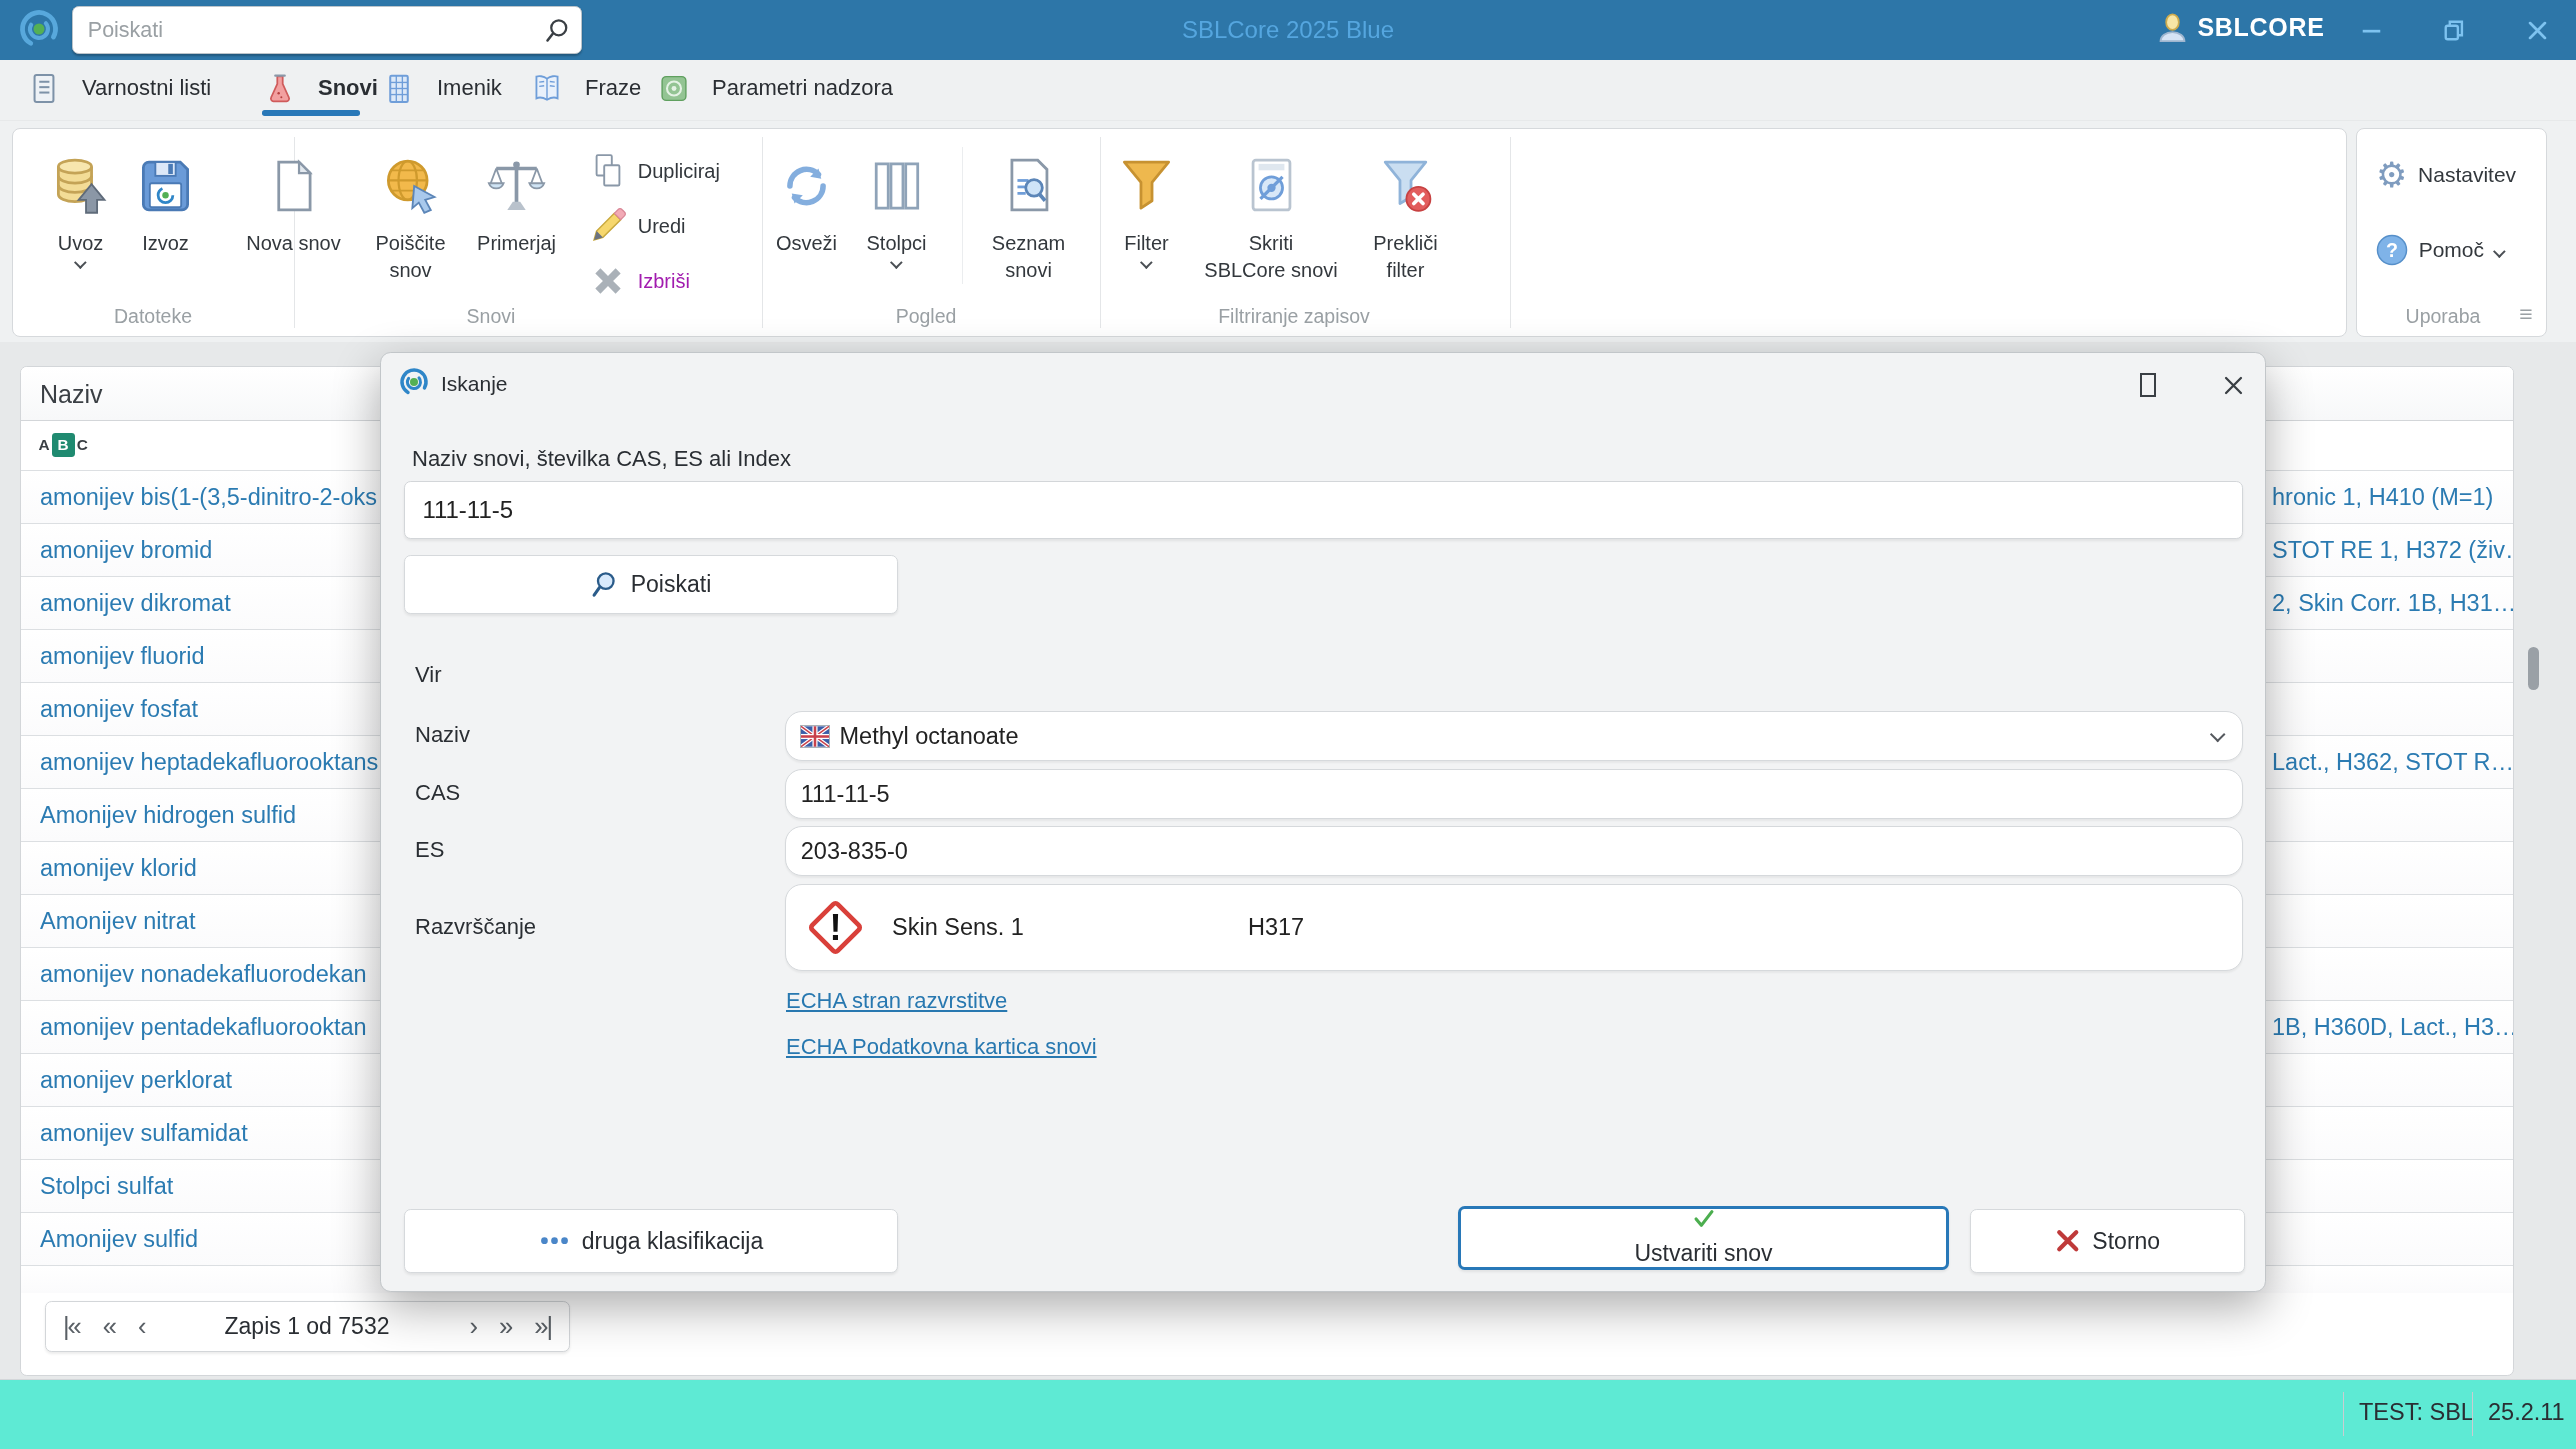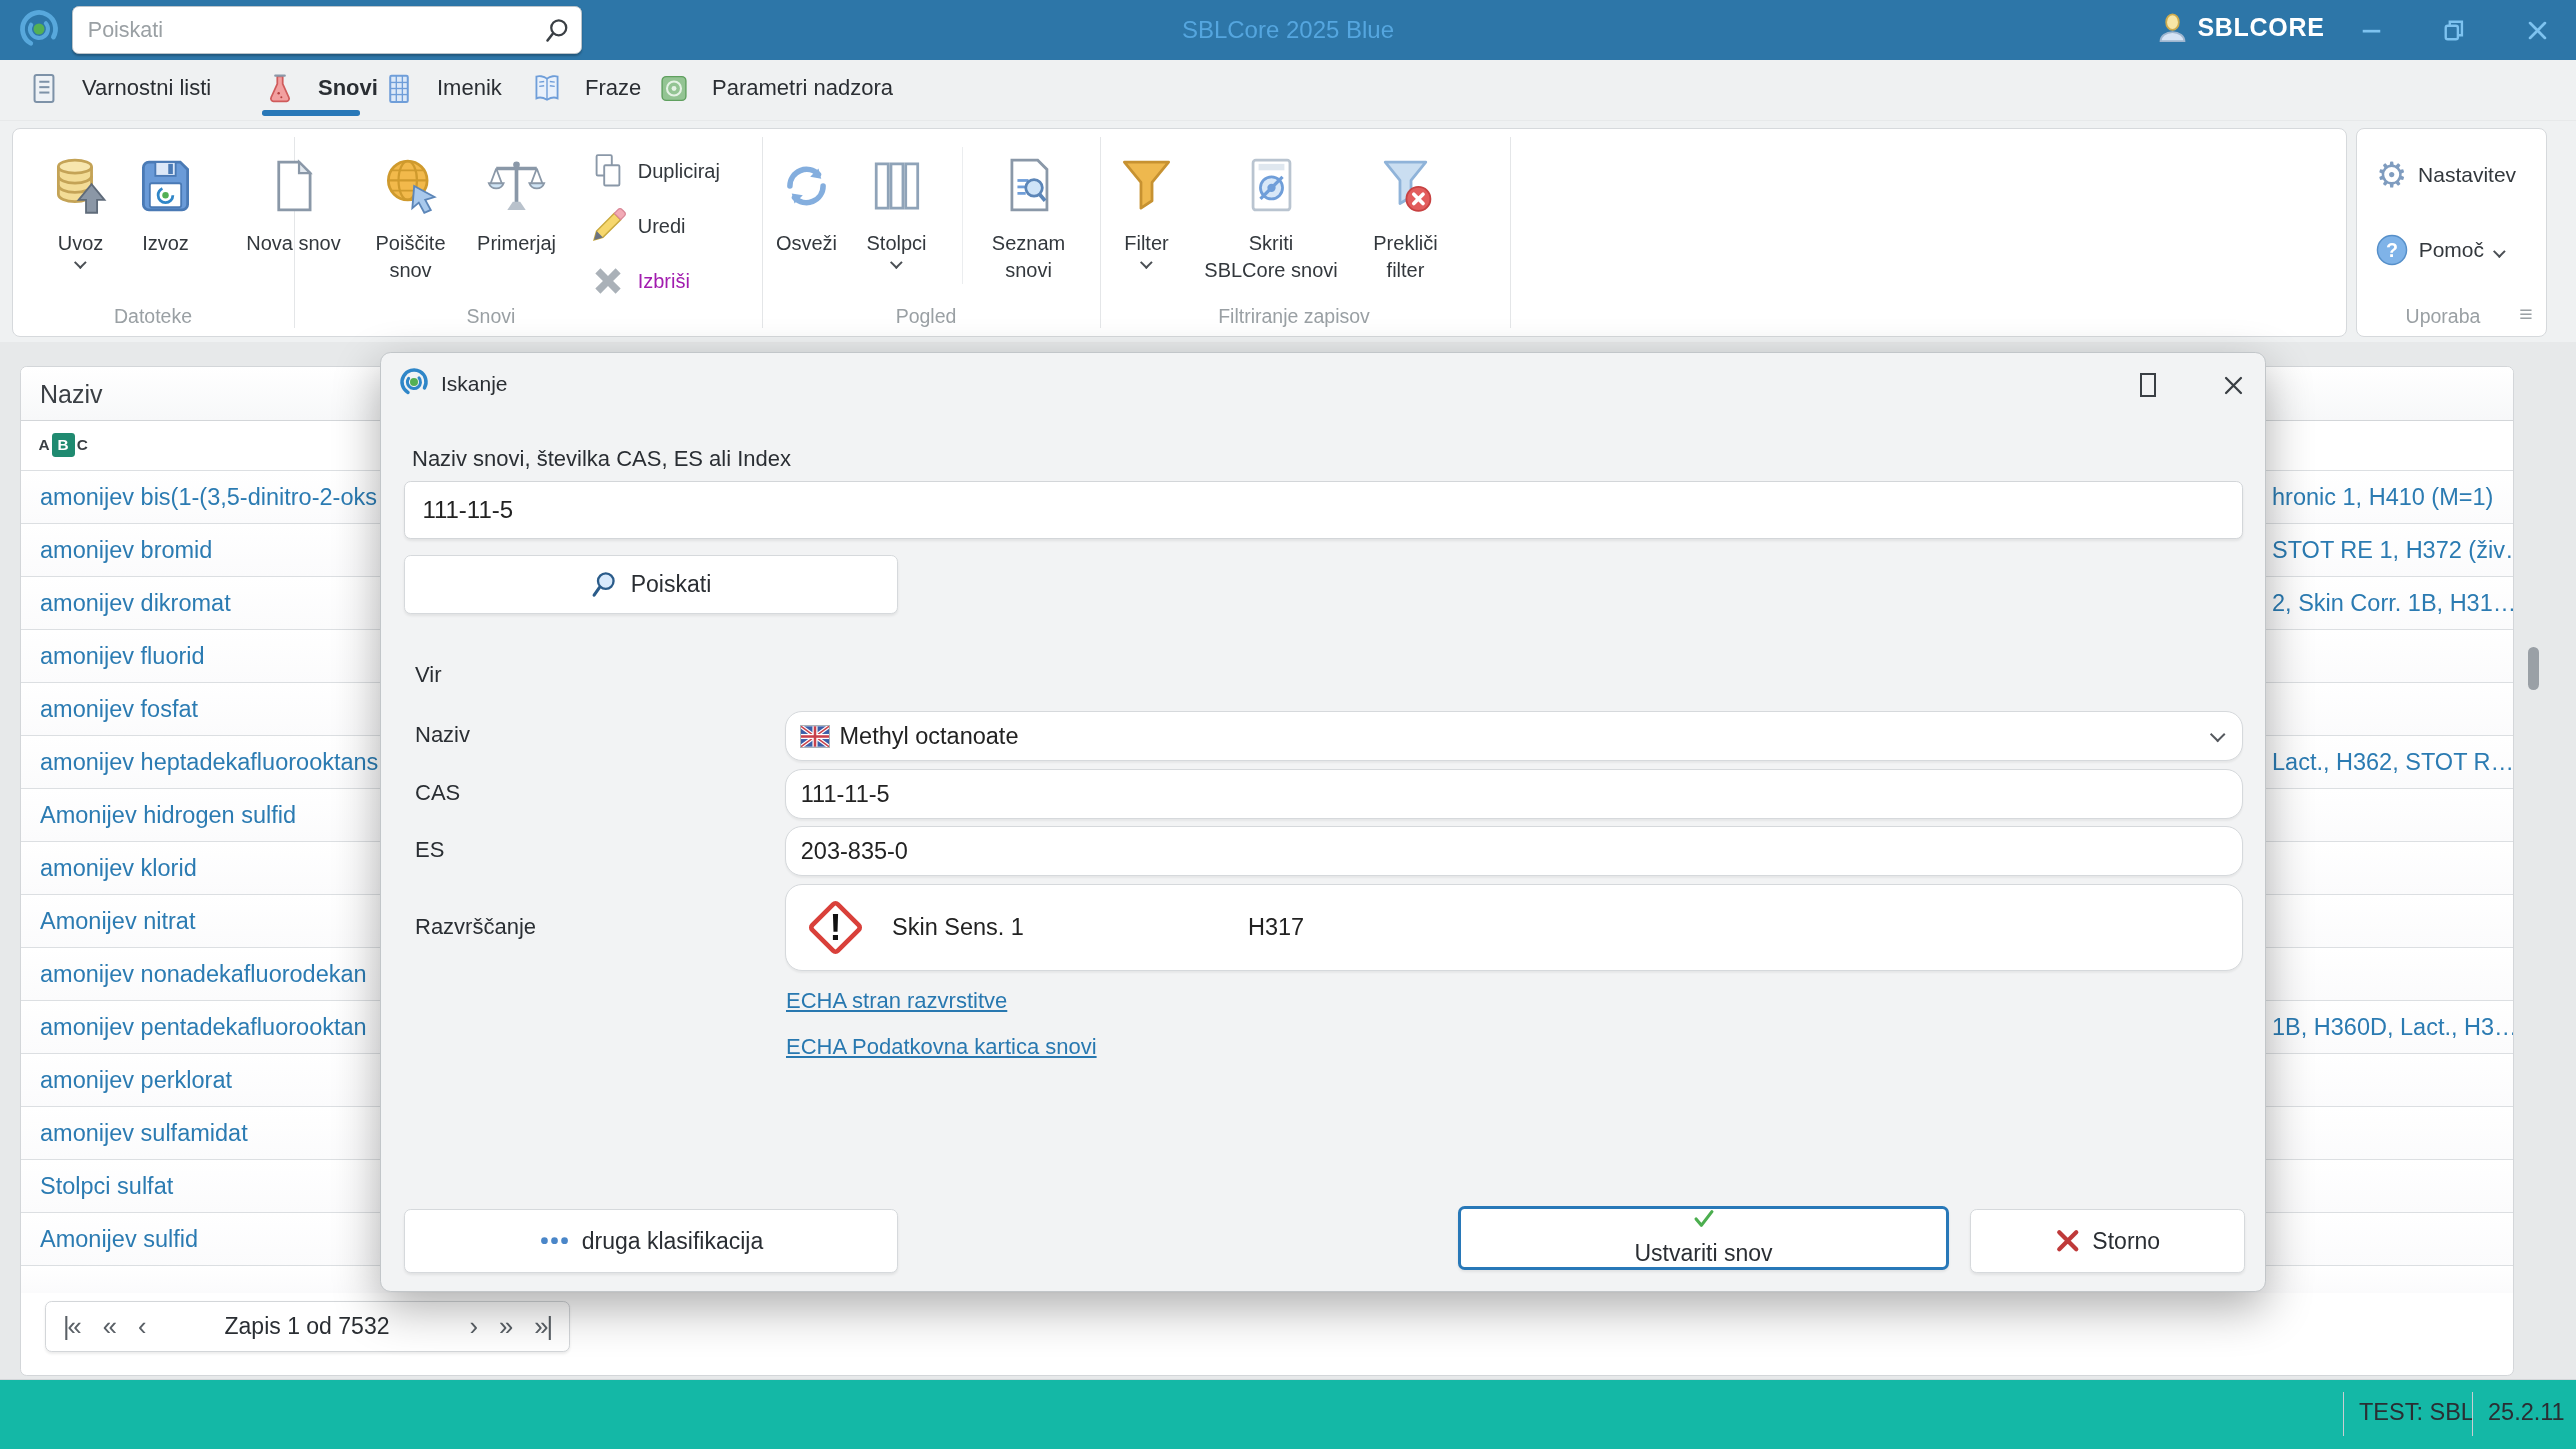--- a/index.html
+++ b/index.html
@@ -59,21 +59,21 @@
   .trow { height:53px; border-bottom:0.7px solid #dcdfe2; position:relative; background:linear-gradient(#ffffff,#fbfbfc); }
   .trow.partial { height:27px; border-bottom:none; }
   .row-name { position:absolute; left:19px; top:50%; transform:translateY(-50%); font-size:23.5px; color:#2b7bb2; white-space:nowrap; }
   .row-frag { position:absolute; left:2251px; top:50%; transform:translateY(-50%); font-size:23.5px; color:#2b7bb2; white-space:nowrap; }
   .pagination { position:absolute; left:23.5px; top:934px; width:525px; height:51px; background:#fff; border:0.7px solid #d3d6d9; border-radius:6.7px; box-shadow:0 1.3px 2.7px rgba(0,0,0,.08); display:flex; align-items:center; padding:0 17.4px; gap:23px; }
   .pg-ic { font-size:25.5px; color:#5a6066; letter-spacing:-2px; }
   .pg-label { flex:1; text-align:center; font-size:23px; color:#2a2e33; }
   .vthumb { position:absolute; left:2528px; top:305px; width:10.7px; height:43px; background:#9aa0a6; border-radius:5.4px; }
 
   
-  .statusbar { position:absolute; left:0; top:1379px; width:2576px; height:70px; background:#14b8a6; border-top:1.3px solid #d3d6d9; }
+  .statusbar { position:absolute; left:0; top:1379px; width:2576px; height:70px; background:#5eead4; border-top:1.3px solid #d3d6d9; }
   .ssep { position:absolute; top:12px; height:44px; width:1.3px; background:#c9cdd1; }
   .stext { position:absolute; top:19px; font-size:23.5px; color:#2a2e33; }
 
   
   .dialog { position:absolute; left:380px; top:352px; width:1886px; height:940px; background:#f2f3f4; border:0.7px solid #c2c6c9; border-radius:10.7px; box-shadow:0 16px 47px rgba(0,0,0,.32); }
   .dlg-logo { position:absolute; left:17.4px; top:13.4px; width:32px; height:32px; }
   .dlg-title { position:absolute; left:60px; top:19px; font-size:21px; color:#2a2e33; }
   .dlg-max { position:absolute; left:1752px; top:17.4px; width:29.5px; height:29.5px; display:flex; align-items:center; justify-content:center; }
   .dlg-max .r { width:16px; height:24px; border:2px solid #3a3f44; }
   .dlg-close { position:absolute; left:1838px; top:17.4px; width:29.5px; height:29.5px; display:flex; align-items:center; justify-content:center; }

